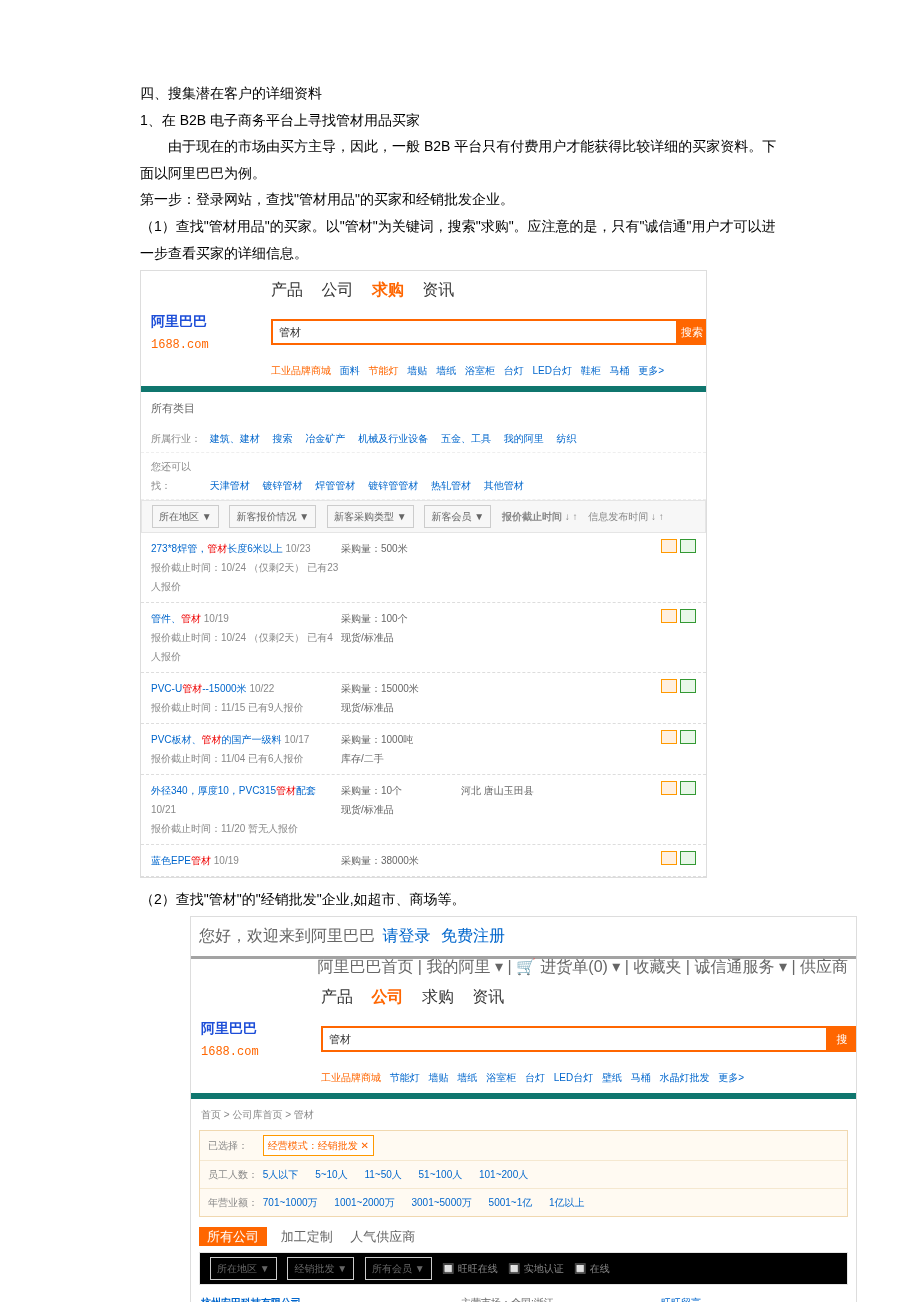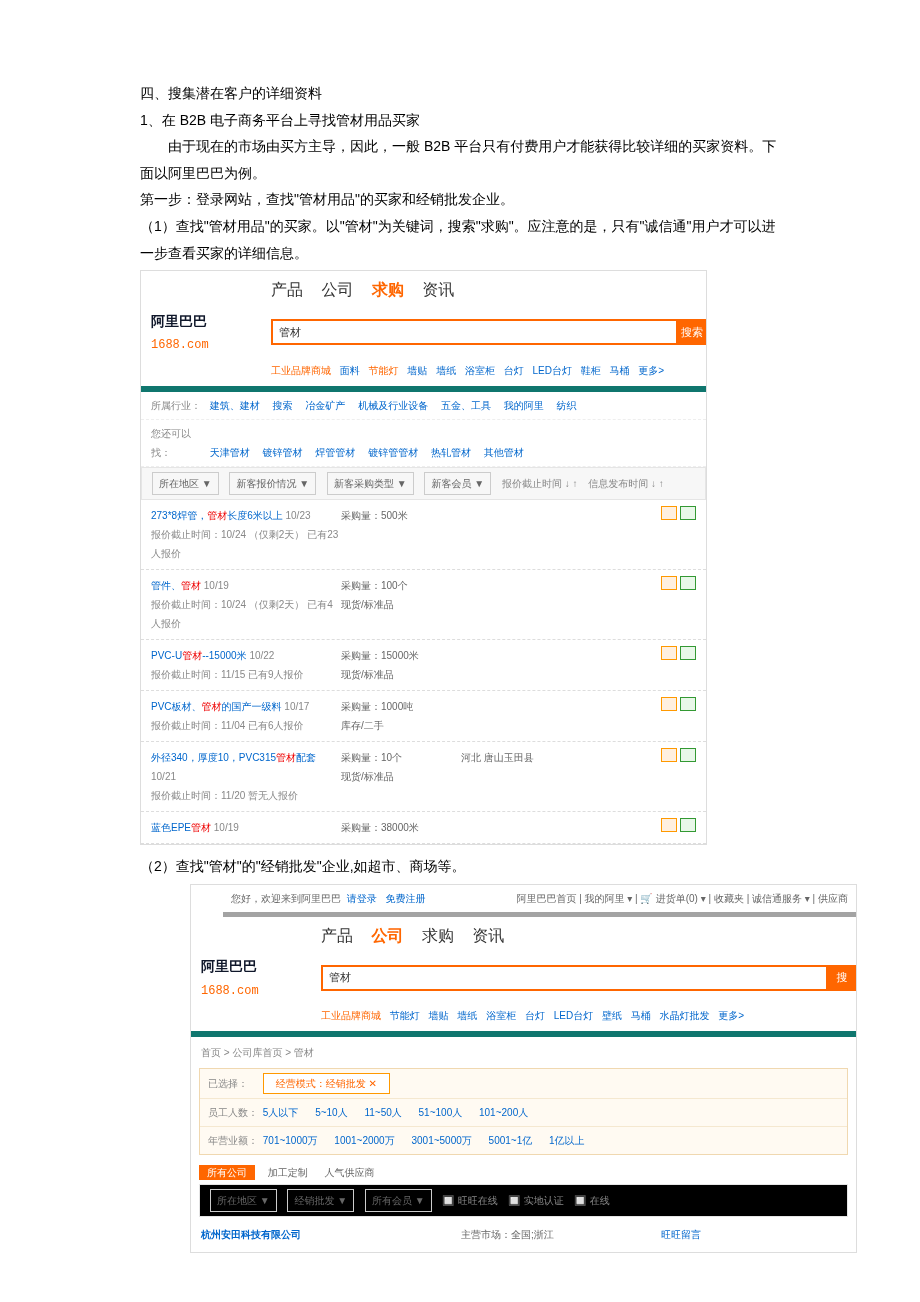--- a/index.html
+++ b/index.html
@@ -8,48 +8,48 @@
   .sc1 { margin-left:0; width:565px;}
   .sc2 { margin-left:50px; width:665px;}
   .orange { color:#f60;}
   .blue { color:#06c;}
   .gray { color:#888;}
   .red { color:#e00;}
   .tabs { padding:4px 0 0 130px; font-size:16px;}
   .tabs span { margin-right:14px;}
   .searchbar { display:flex; align-items:center; padding:2px 0 2px 0;}
   .logo { display:inline-block; width:120px; padding-left:10px;}
-  .logo-text { font-size:14px; color:#0f172a; font-weight:bold;}
+  .logo-text { font-size:14px; color:#1d4ed8; font-weight:bold;}
   .logo-sub { font-size:12px; color:#f60;font-family:Liberation Mono, monospace;}
   .input { flex:1; height:22px; border:2px solid #f60; padding:0 6px; display:flex; align-items:center;}
   .btn { width:28px; height:26px; background:#f60; color:#fff; display:flex; align-items:center; justify-content:center; font-size:11px;}
   .hotkw { padding:2px 0 6px 130px; font-size:10px; border-bottom:6px solid #0f766e;}
   .hotkw span { margin-right:6px;}
   .section-title { padding:6px 10px; color:#666;}
   .filter-row { padding:4px 10px; font-size:10px; border-bottom:1px dashed #eee;}
   .filter-row .lbl { color:#888; display:inline-block; width:56px;}
   .filter-row .opt { margin-right:10px; color:#06c;}
   .filter-row .selbox { display:inline-block; border:1px solid #ccc; padding:1px 6px; color:#666; margin-right:8px;}
   .listing { padding:6px 10px; border-bottom:1px dashed #ddd; display:flex; font-size:10px;}
   .listing .l { width:190px;}
   .listing .m { width:120px; color:#666;}
   .listing .r { width:80px; color:#666;}
   .listing .icons { margin-left:auto; display:flex; gap:3px;}
   .ico { width:14px; height:12px; border:1px solid #f90; background:#fff0e0;}
   .ico2{ width:14px; height:12px; border:1px solid #393; background:#e8f7e8;}
-  .topbar { font-size:10px; color:#666; padding:4px 8px; border-bottom:5px solid #a3a3a3;margin-left:32px;}
+  .topbar { font-size:16px; color:#666; padding:4px 8px; border-bottom:3px solid #a3a3a3;}
   .topbar .blue { margin:0 3px;}
   .breadcrumb { font-size:10px; color:#888; padding:6px 10px;}
   .filterbox { border:1px solid #f0d8b0; background:#fffaf2; margin:0 8px 6px 8px;}
   .filterbox .row { padding:4px 8px; font-size:10px; border-bottom:1px solid #f5e8d0;}
   .filterbox .row:last-child{border-bottom:none;}
   .filterbox .lbl{ color:#888; display:inline-block; width:52px;}
   .filterbox .opt{ color:#06c; margin-right:14px;}
-  .tag { display:inline-block; background:#fff; border:1px solid #f90; color:#f60; padding:0 12px; font-size:10px;}
-  .tabs2 { padding:2px 8px; font-size:10px;}
+  .tag { display:inline-block; background:#fff; border:1px solid #f90; color:#f60; padding:0 4px; font-size:10px;}
+  .tabs2 { padding:2px 8px; font-size:13px;}
   .tabs2 .active{ color:#fff; background:#f60; padding:2px 8px; margin-right:10px;}
   .tabs2 span{ margin-right:14px; color:#666;}
   .company { padding:8px 10px; font-size:10px; display:flex;}
   .company .left{ width:260px;}
   .company .mid{ width:200px; color:#666;}
   .company .right{ color:#06c;}
 </style>
 </head>
 <body>
 
@@ -80,20 +80,21 @@
     <span class="orange">节能灯</span>
     <span class="blue">墙贴</span>
     <span class="blue">墙纸</span>
     <span class="blue">浴室柜</span>
     <span class="blue">台灯</span>
     <span class="blue">LED台灯</span>
     <span class="blue">鞋柜</span>
     <span class="blue">马桶</span>
     <span class="blue">更多&gt;</span>
   </div>
+  <div class="section-title">所有类目</div>
   <div class="filter-row">
     <span class="lbl">所属行业：</span>
     <span class="opt">建筑、建材</span>
     <span class="opt">搜索</span>
     <span class="opt">冶金矿产</span>
     <span class="opt">机械及行业设备</span>
     <span class="opt">五金、工具</span>
     <span class="opt">我的阿里</span>
     <span class="opt">纺织</span>
   </div>
@@ -104,21 +105,21 @@
     <span class="opt">焊管管材</span>
     <span class="opt">镀锌管管材</span>
     <span class="opt">热轧管材</span>
     <span class="opt">其他管材</span>
   </div>
   <div class="filter-row" style="background:#f7f7f7;border:1px solid #e5e5e5;">
     <span class="selbox">所在地区 ▼</span>
     <span class="selbox">新客报价情况 ▼</span>
     <span class="selbox">新客采购类型 ▼</span>
     <span class="selbox">新客会员 ▼</span>
-    <span class="gray" style="margin-right:8px;">报价截止时间 ↓ ↑</span>
+    <span class="gray" style="margin-right:8px;font-weight:bold;">报价截止时间 ↓ ↑</span>
     <span class="gray">信息发布时间 ↓ ↑</span>
   </div>
 
   <div id="sc1-list">
       <div class="listing">
         <div class="l"><span class="blue">273*8焊管，<span class="red">管材</span>长度6米以上</span> <span class="gray">10/23</span><br><span class="gray">报价截止时间：10/24 （仅剩2天） 已有23人报价</span></div>
         <div class="m">采购量：500米</div>
         <div class="r"></div>
         <div class="icons">
           <span class="ico"></span>

